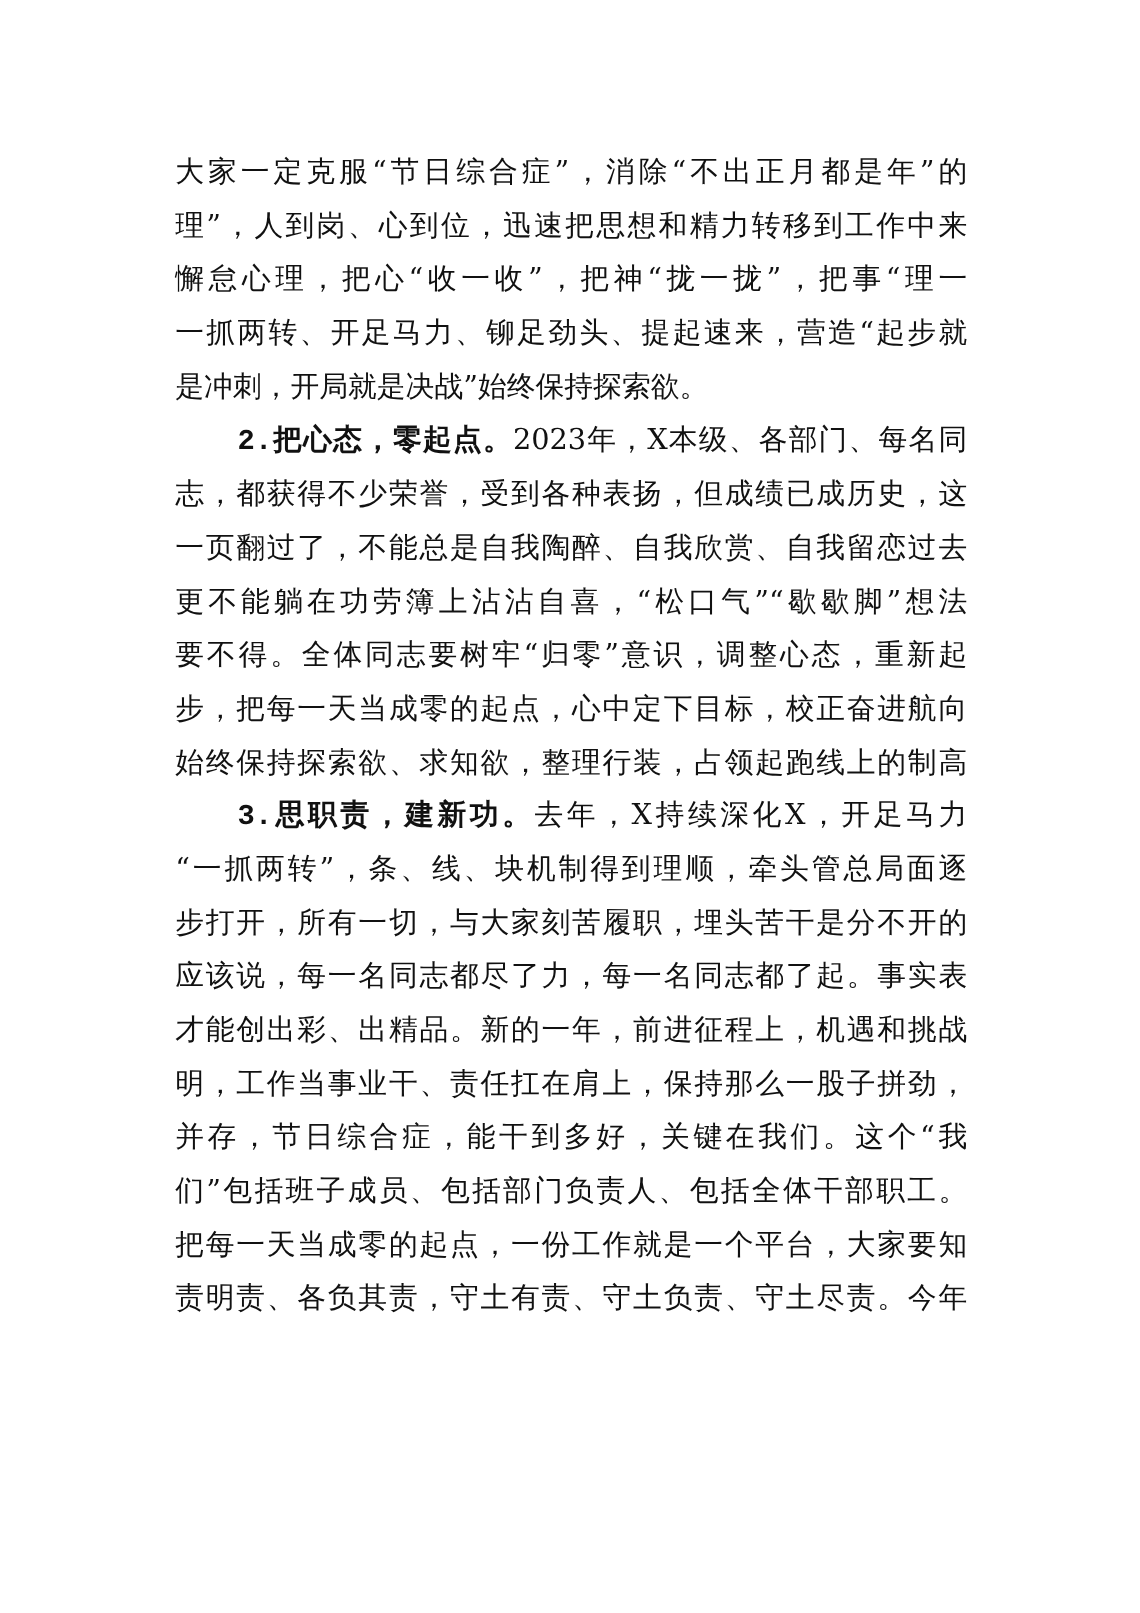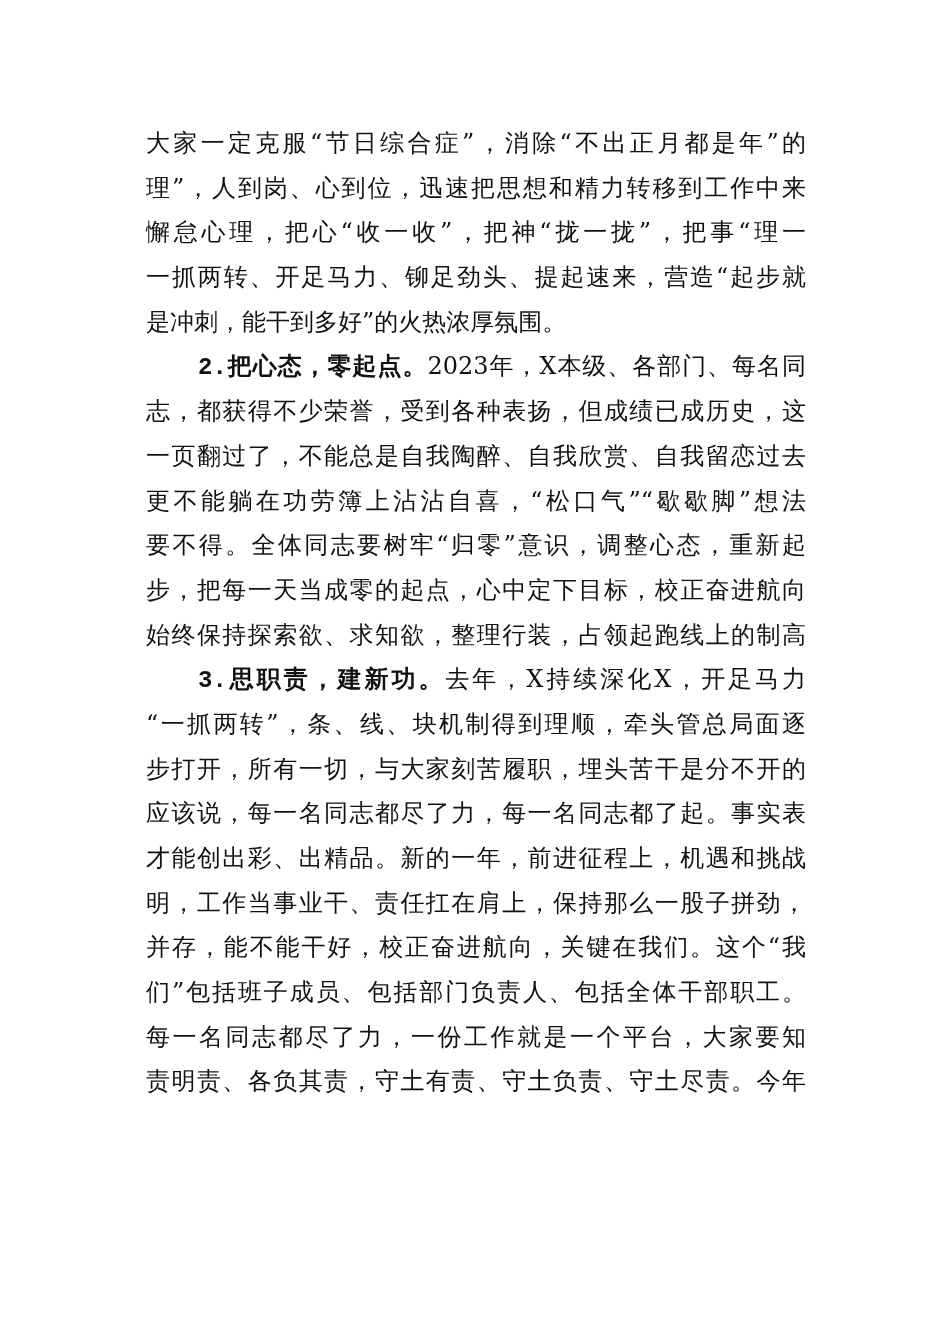--- a/index.html
+++ b/index.html
@@ -25,34 +25,34 @@
 </style>
 </head>
 <body>
 
 <div class="page">
   <div class="content">
     <div class="line">大家一定克服“节日综合症”，消除“不出正月都是年”的</div>
     <div class="line">理”，人到岗、心到位，迅速把思想和精力转移到工作中来</div>
     <div class="line">懈怠心理，把心“收一收”，把神“拢一拢”，把事“理一</div>
     <div class="line">一抓两转、开足马力、铆足劲头、提起速来，营造“起步就</div>
-    <div class="line last">是冲刺，能干到多好”的火热浓厚氛围。</div>
+    <div class="line last">是冲刺，开局就是决战”始终保持探索欲。</div>
 
     <div class="line indent"><span class="seg bold">2.把心态，零起点。</span><span class="seg">2023年，X本级、各部门、每名同</span></div>
     <div class="line">志，都获得不少荣誉，受到各种表扬，但成绩已成历史，这</div>
     <div class="line">一页翻过了，不能总是自我陶醉、自我欣赏、自我留恋过去</div>
     <div class="line">更不能躺在功劳簿上沾沾自喜，“松口气”“歇歇脚”想法</div>
     <div class="line">要不得。全体同志要树牢“归零”意识，调整心态，重新起</div>
     <div class="line">步，把每一天当成零的起点，心中定下目标，校正奋进航向</div>
     <div class="line">始终保持探索欲、求知欲，整理行装，占领起跑线上的制高</div>
 
     <div class="line indent"><span class="seg bold">3.思职责，建新功。</span><span class="seg">去年，X持续深化X，开足马力</span></div>
     <div class="line">“一抓两转”，条、线、块机制得到理顺，牵头管总局面逐</div>
     <div class="line">步打开，所有一切，与大家刻苦履职，埋头苦干是分不开的</div>
     <div class="line">应该说，每一名同志都尽了力，每一名同志都了起。事实表</div>
     <div class="line">才能创出彩、出精品。新的一年，前进征程上，机遇和挑战</div>
     <div class="line">明，工作当事业干、责任扛在肩上，保持那么一股子拼劲，</div>
-    <div class="line">并存，能不能干好，校正奋进航向，关键在我们。这个“我</div>
+    <div class="line">并存，节日综合症，能干到多好，关键在我们。这个“我</div>
     <div class="line">们”包括班子成员、包括部门负责人、包括全体干部职工。</div>
-    <div class="line">每一名同志都尽了力，一份工作就是一个平台，大家要知</div>
+    <div class="line">把每一天当成零的起点，一份工作就是一个平台，大家要知</div>
     <div class="line">责明责、各负其责，守土有责、守土负责、守土尽责。今年</div>
   </div>
 </div>
 
 </body></html>

